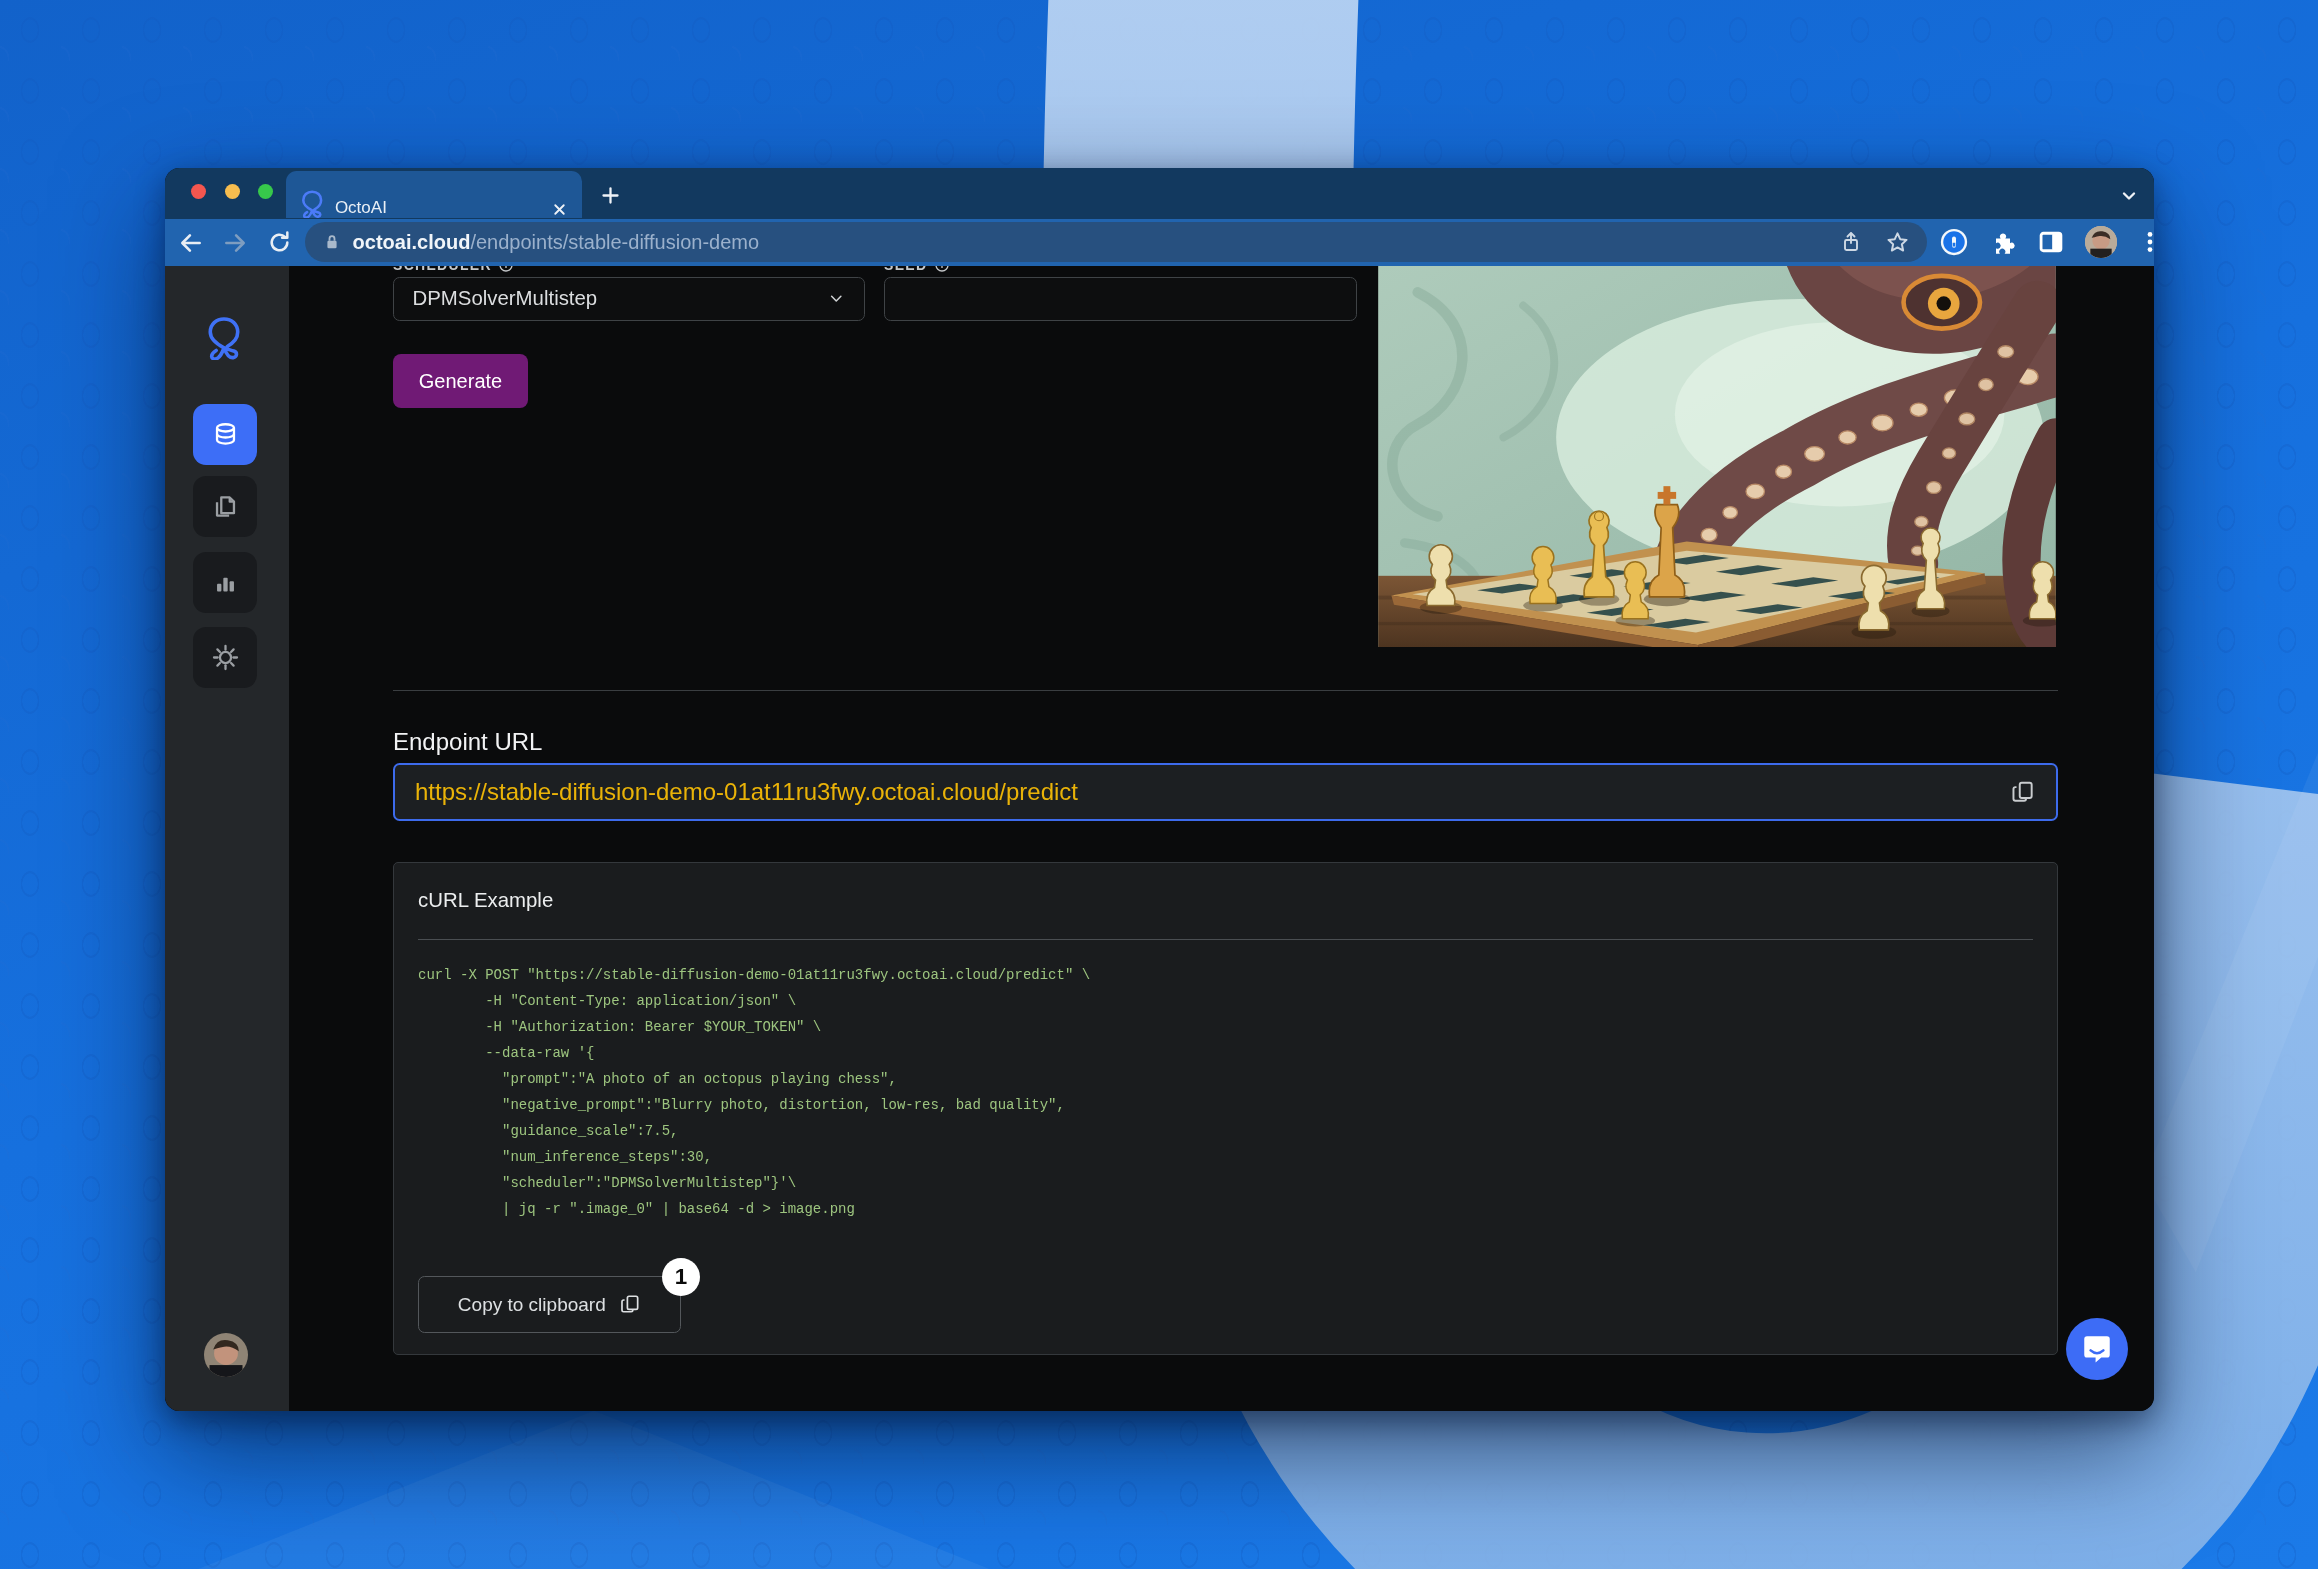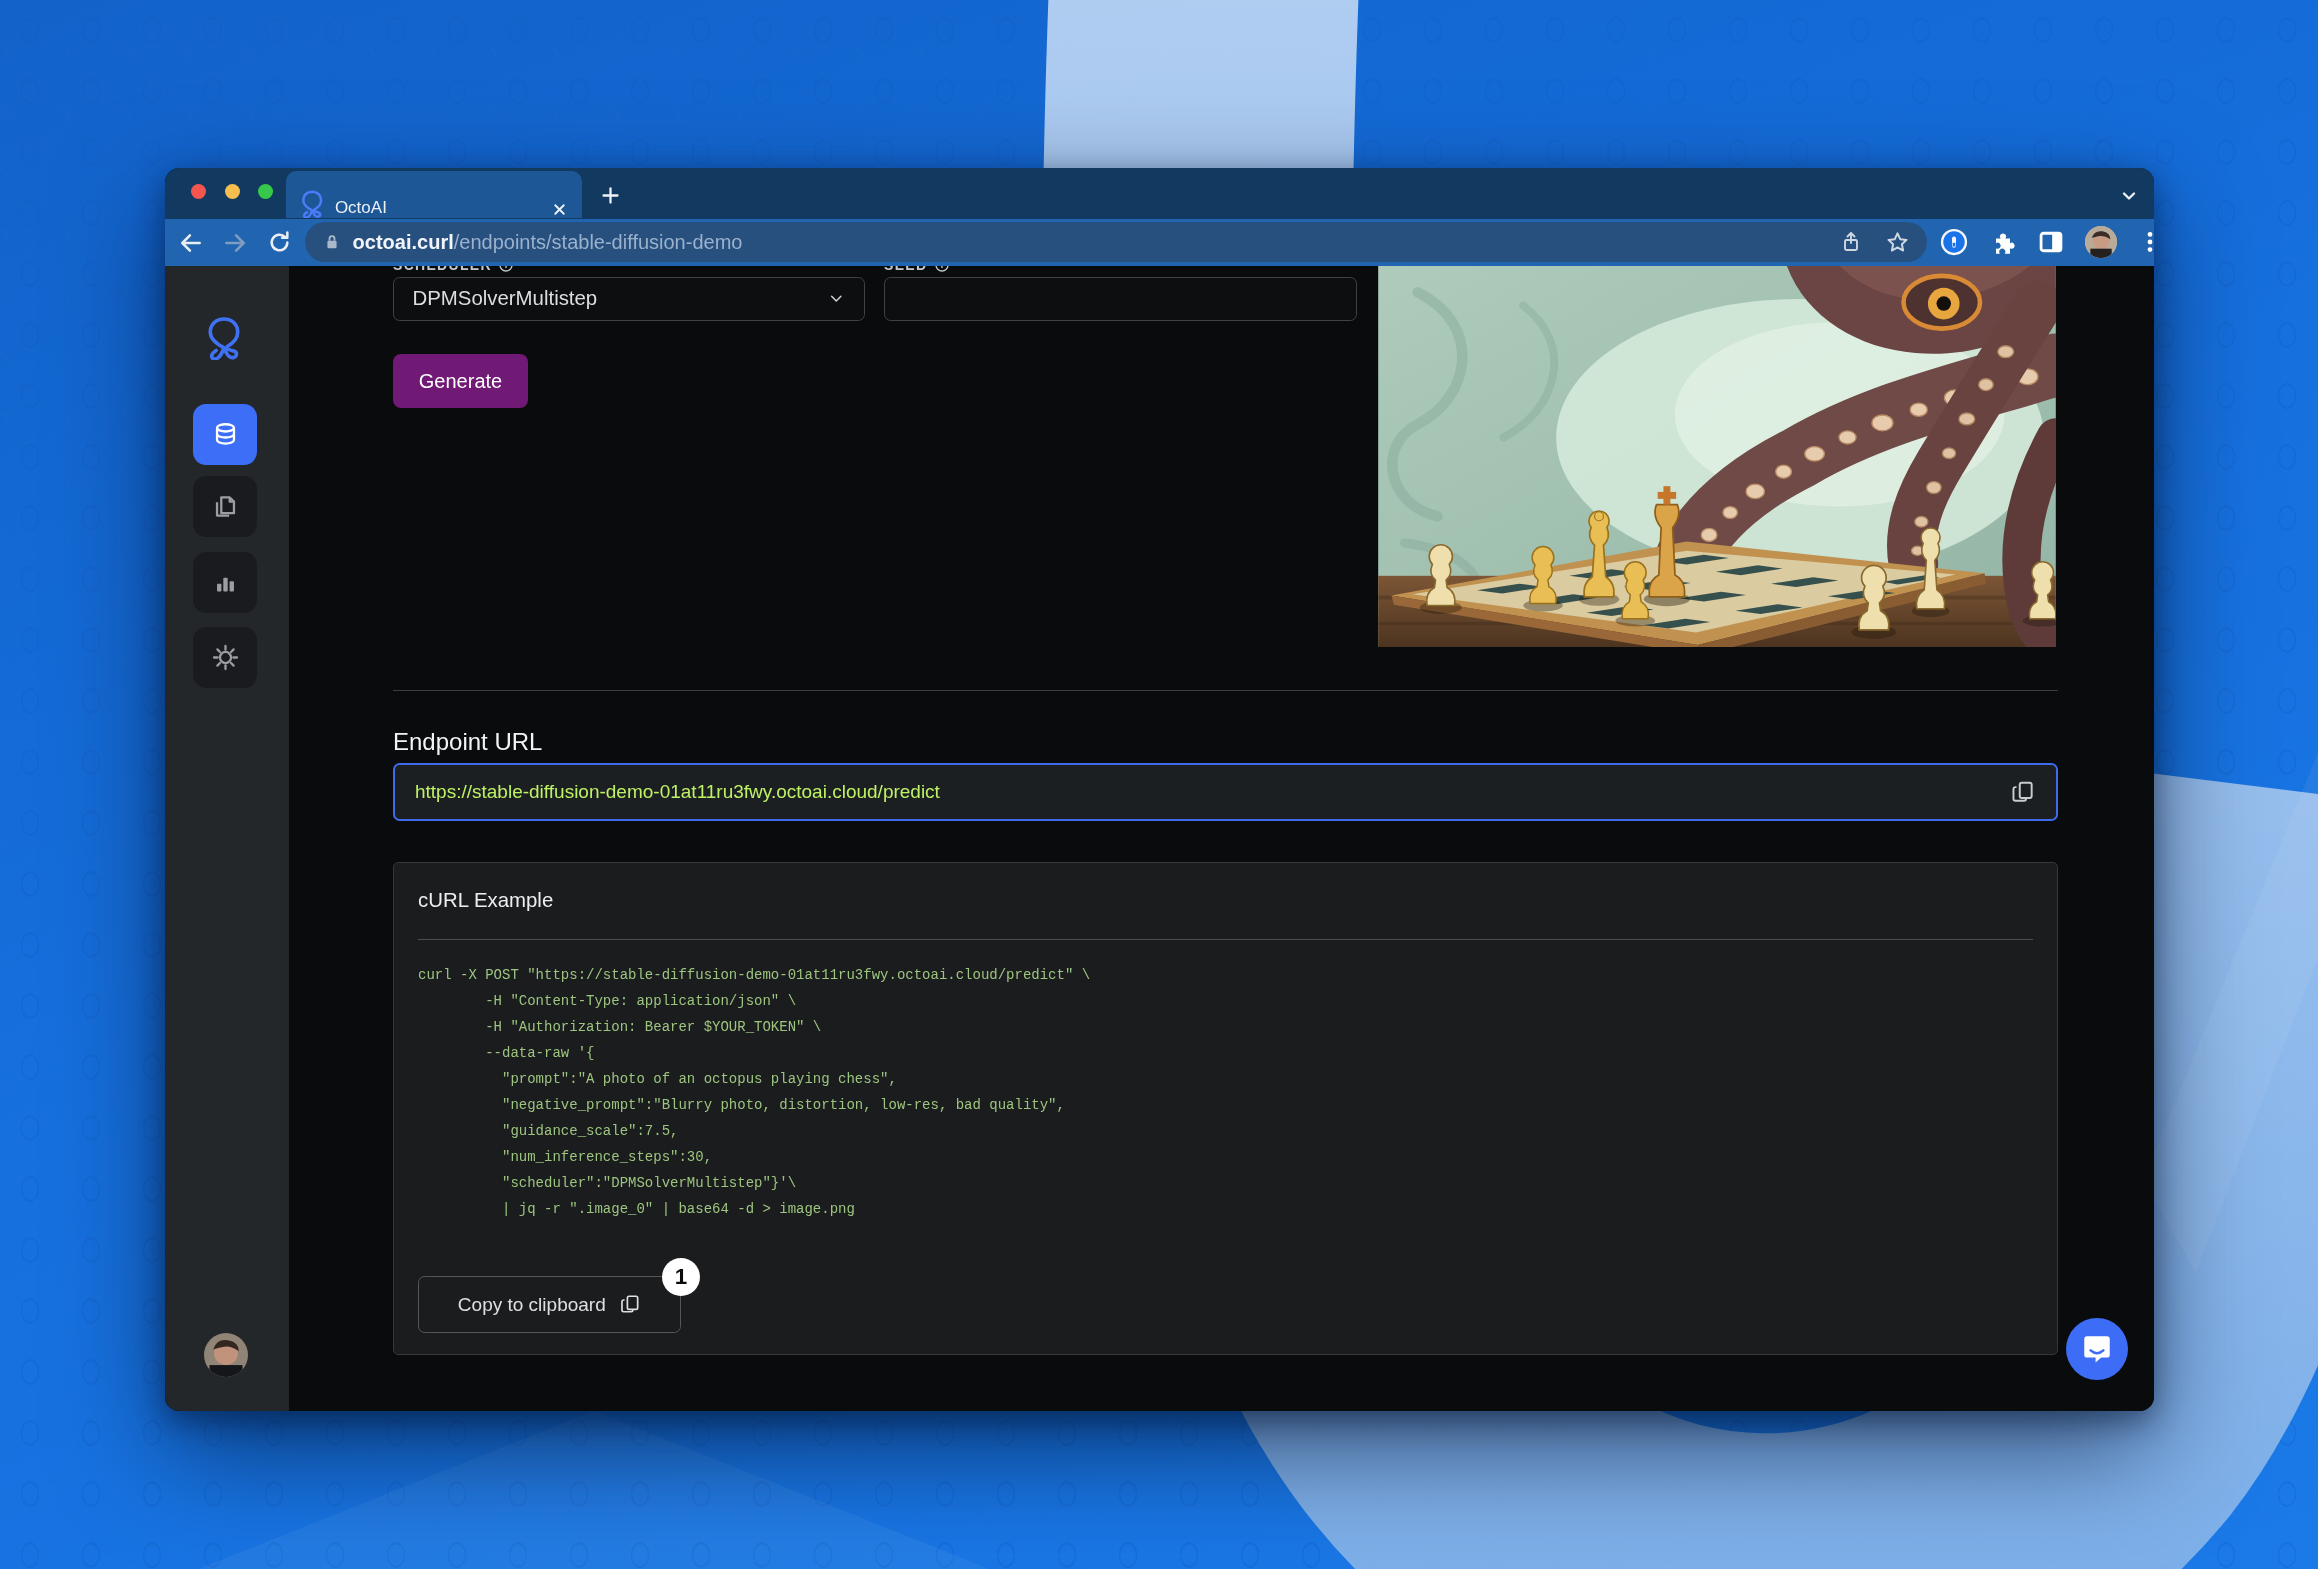--- a/index.html
+++ b/index.html
@@ -50,21 +50,21 @@
     background:#0d0e0f;display:flex;align-items:center;padding:0 18.5px;color:#dcdee0;font-size:20.4px;}
   .dropdown{left:104px;width:472px;justify-content:space-between;}
   .seed-input{left:595px;width:473px;}
   .gen-btn{position:absolute;left:104px;top:88px;width:135px;height:54px;border-radius:8px;
     background:#701a75;color:#fff;font-size:20px;display:flex;align-items:center;justify-content:center;}
   .gen-image{position:absolute;left:1089px;top:0;width:678px;height:381px;overflow:hidden;}
   .divider{position:absolute;left:104px;top:424px;width:1665px;height:1.3px;background:#3a3e41;}
   .ep-heading{position:absolute;left:104px;top:462px;font-size:24px;color:#f2f3f4;}
   .ep-input{position:absolute;left:104px;top:497px;width:1665px;height:58px;border:2px solid #3d6bec;
     border-radius:6.6px;background:#1c1f22;display:flex;align-items:center;padding:0 20px;}
-  .ep-url{color:#bef264;font-size:19px;flex:1;}
+  .ep-url{color:#eab308;font-size:24px;flex:1;}
   .card{position:absolute;left:104px;top:596px;width:1665px;height:493px;background:#1a1c1e;
     border:1.3px solid #34383c;border-radius:5px;}
   .card-title{position:absolute;left:24px;top:26px;font-size:20.4px;color:#eceeef;}
   .card-divider{position:absolute;left:24px;right:24px;top:76px;height:1.3px;background:#4a4e52;}
   .code{position:absolute;left:24px;top:99px;margin:0;font-family:"Liberation Mono","DejaVu Sans Mono",monospace;
     font-size:14px;line-height:26px;color:#9dc57f;white-space:pre;}
   .copy-btn{position:absolute;left:24px;top:413px;width:263px;height:57px;border:1.3px solid #53575b;
     border-radius:6.6px;display:flex;align-items:center;justify-content:center;gap:13px;
     color:#dde0e2;font-size:19px;background:transparent;}
   .badge{position:absolute;left:268px;top:395px;width:38px;height:38px;border-radius:50%;background:#fff;
@@ -144,21 +144,21 @@
             <polyline points="19.5,2.5 19.5,7.5 14.5,7.5"></polyline>
         </svg>
       </div>
       <div class="urlpill">
         <span>
           <svg width="20" height="20" viewBox="0 0 24 24">
             <rect x="6.5" y="10.5" width="11" height="9" rx="1.6" fill="#a9b9cb"></rect>
             <path d="M9,10.5 v-2.5 a3,3 0 0 1 6,0 v2.5" fill="none" stroke="#a9b9cb" stroke-width="2.2"></path>
           </svg>
         </span>
-        <span class="urltext"><span class="url-domain">octoai.curl</span><span class="url-path">/endpoints/stable-diffusion-demo</span></span>
+        <span class="urltext"><span class="url-domain">octoai.cloud</span><span class="url-path">/endpoints/stable-diffusion-demo</span></span>
         <span class="pill-icons">
           <span>
             <svg width="24" height="24" viewBox="0 0 24 24" fill="none" stroke="#cdd8e4" stroke-width="1.9" stroke-linecap="round" stroke-linejoin="round">
               <rect x="6" y="10" width="12" height="10" rx="1.5"></rect>
                 <line x1="12" y1="13" x2="12" y2="3.5"></line>
                 <polyline points="8.5,6.5 12,3 15.5,6.5"></polyline>
             </svg>
           </span>
           <span>
             <svg width="25" height="25" viewBox="0 0 24 24" fill="none" stroke="#cdd8e4" stroke-width="1.9" stroke-linejoin="round">

